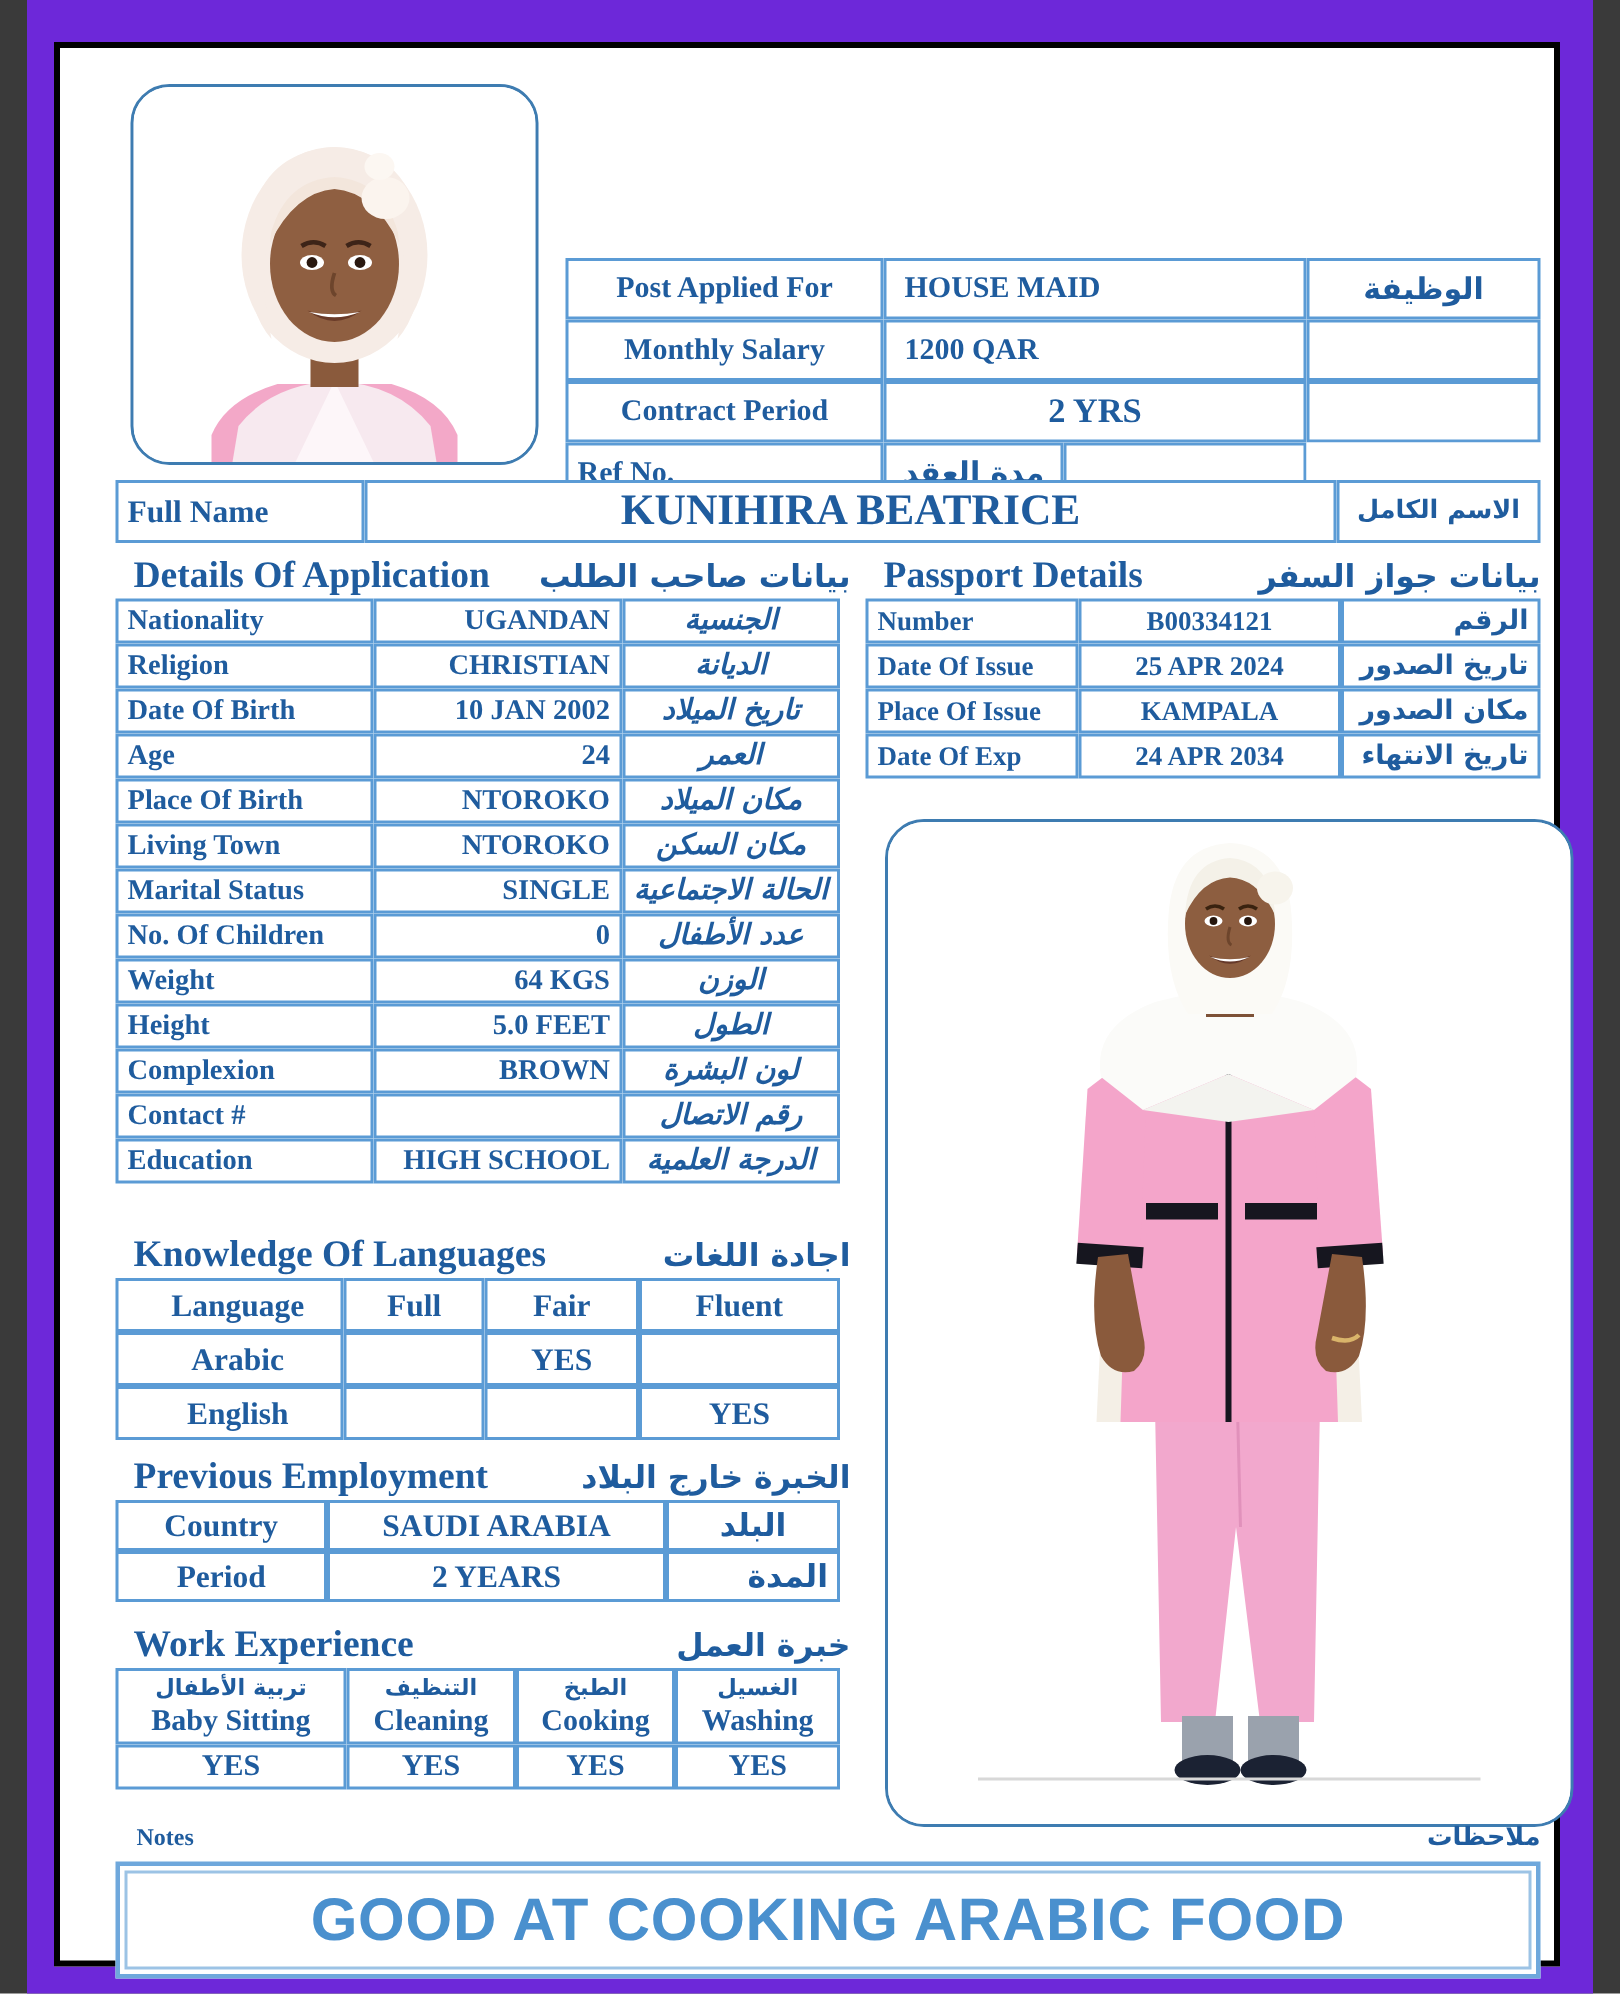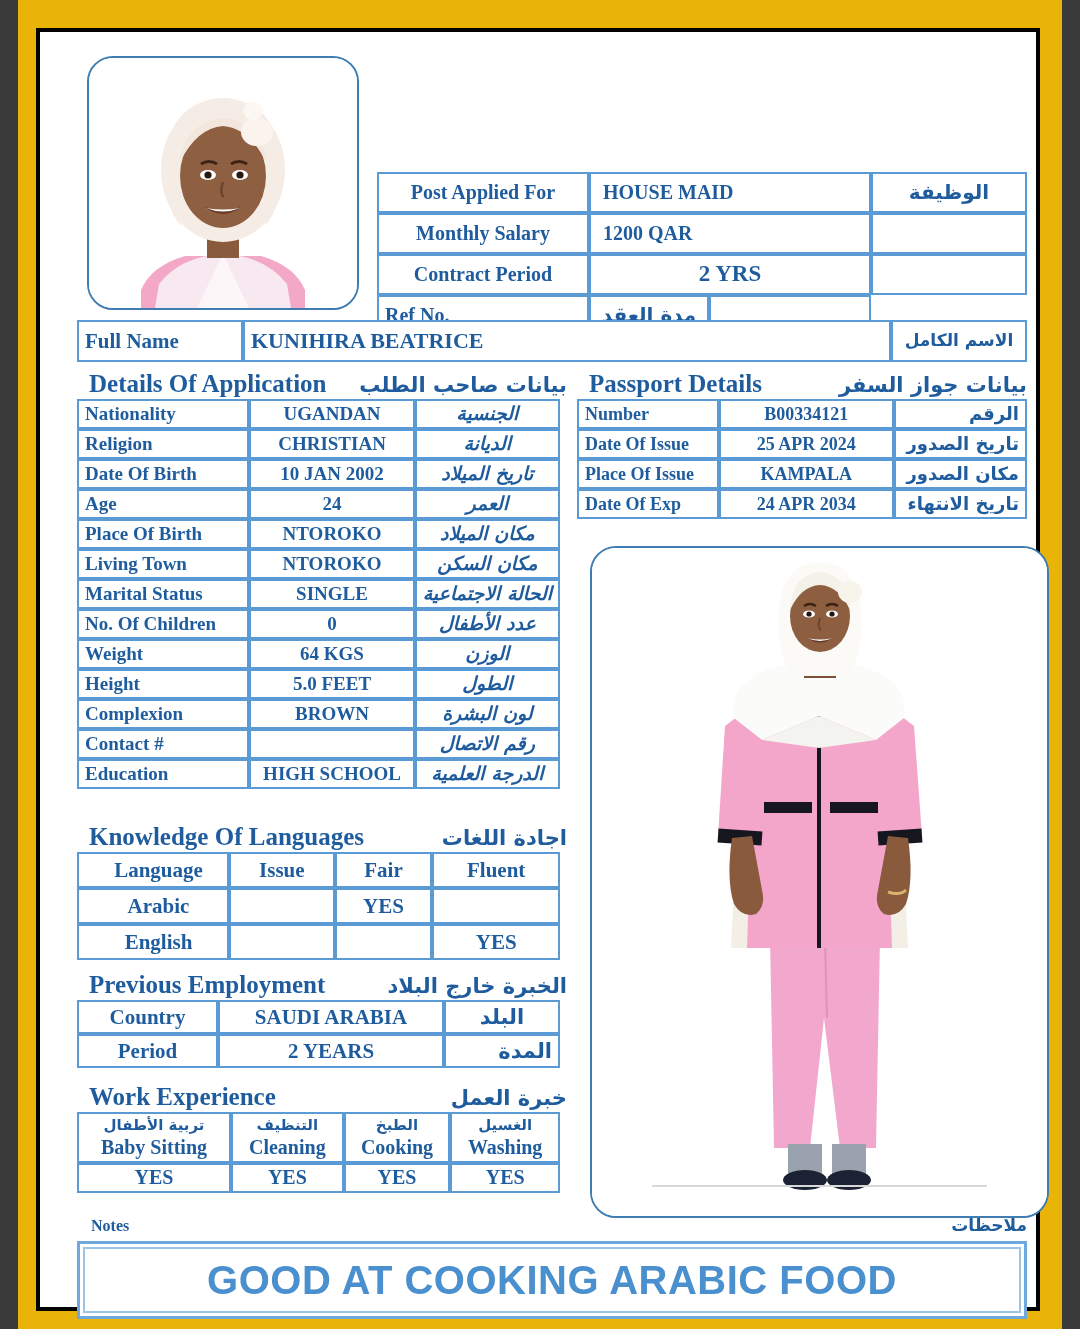--- a/index.html
+++ b/index.html
@@ -4,21 +4,21 @@
 <style>
   html,body{margin:0;padding:0;}
   body{
     width:1080px;height:1329px;
     background:#3a3a3a;
     font-family:"Liberation Serif", serif;
     overflow:hidden;
   }
   .page{
     position:absolute;left:18px;top:0;width:1044px;height:1329px;
-    background:#eab308;
+    background:#6d28d9;
   }
   .frame{
     position:absolute;left:18px;top:28px;width:1004px;height:1283px;
     border:4px solid #000000;
     box-sizing:border-box;
     background:#ffffff;
   }
   
   table{border-collapse:separate;border-spacing:0;width:100%;}
   td{
@@ -46,36 +46,36 @@
 
   .post-table{position:absolute;left:337px;top:140px;width:650px;}
   .post-table td{height:33px;font-size:20px;}
   .pt-lbl{width:196px;text-align:center;}
   .pt-val{text-align:left;padding-left:12px;}
   .pt-ar{width:140px;text-align:center;}
 
   .name-table{position:absolute;left:37px;top:288px;width:950px;}
   .name-table td{height:34px;}
   .nm-lbl{width:150px;text-align:left;font-size:21px;}
-  .nm-val{text-align:left;font-size:22px;}
+  .nm-val{text-align:center;font-size:29px;}
   .nm-ar{width:120px;text-align:center;}
 
   
   .sec-head{
     position:absolute;display:flex;justify-content:space-between;align-items:baseline;
     color:#1F5C9E;font-weight:bold;
   }
   .sec-head .en{font-size:25px;font-family:"Liberation Serif",serif;padding-left:12px;}
   .sec-head .arh{font-size:21px;font-family:"DejaVu Sans",sans-serif;direction:rtl;}
 
   
   .details-table{position:absolute;left:37px;top:367px;width:483px;}
   .details-table td{height:22px;font-size:19px;}
   .dt-lbl{width:180px;text-align:left;}
-  .dt-val{width:160px;text-align:center;}
+  .dt-val{width:160px;text-align:right;}
   .dt-ar{width:125px;text-align:center;padding-right:6px;font-style:italic;}
   .small-val{font-size:15px;}
 
   .pass-table{position:absolute;left:537px;top:367px;width:450px;}
   .pass-table td{height:22px;font-size:18px;}
   .ps-lbl{width:135px;text-align:left;}
   .ps-val{width:190px;text-align:center;}
   .ps-ar{width:120px;text-align:right;padding-right:6px;}
 
   .lang-table{position:absolute;left:37px;top:820px;width:483px;}
@@ -309,21 +309,21 @@
       </table>
 
   <div class="sec-head" style="left:37px;top:791px;width:490px;">
     <span class="en">Knowledge Of Languages</span>
     <span class="arh">اجادة اللغات</span>
   </div>
   <table class="lang-table">
         <tbody>
     <tr>
       <td class="first">Language</td>
-      <td>Issue</td>
+      <td>Full</td>
       <td>Fair</td>
       <td>Fluent</td>
     </tr>
     <tr>
       <td class="first">Arabic</td>
       <td></td>
       <td>YES</td>
       <td></td>
     </tr>
     <tr>

